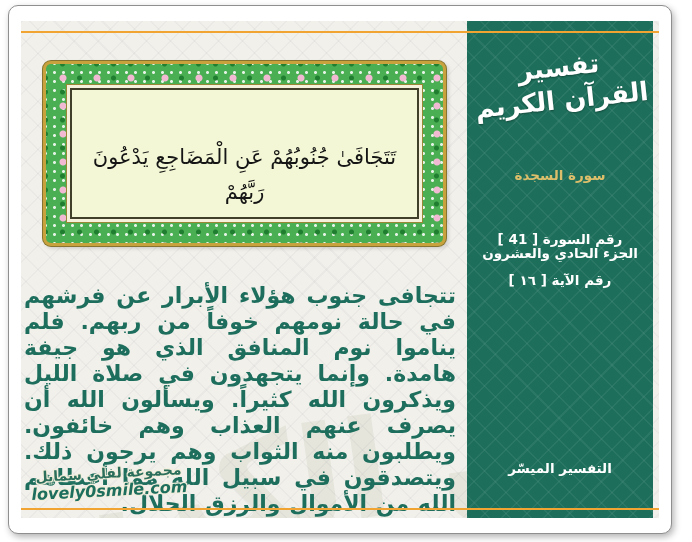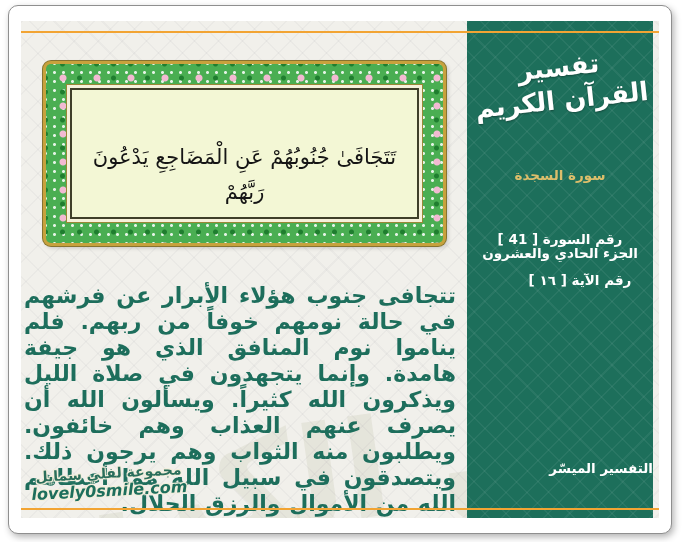--- a/index.html
+++ b/index.html
@@ -73,23 +73,23 @@
               color:#ffffff; font-size:26px; font-weight:bold; line-height:1.25;
               direction:rtl; transform:rotate(-6deg);
               text-shadow:0 1px 2px rgba(0,0,0,0.35); }
 
   .sb-item { position:absolute; left:0; width:100%; text-align:center; direction:rtl;
              color:#ffffff; font-weight:bold; font-size:13.5px; }
   .sb-item.gold { color:#dcbe6b; }
   .sb-item.i0 { top:146px; }
   .sb-item.i1 { top:176px;margin-top:48px; }
   .sb-item.i2 { top:210px; }
-  .sb-item.i3 { top:251px;margin-left:20px; }
+  .sb-item.i3 { top:251px; }
 
-  .sb-footer { position:absolute; left:0; width:100%; top:437px; 
+  .sb-footer { position:absolute; left:0; width:100%; top:437px; text-align:center;
                direction:rtl; color:#ffffff; font-weight:bold; font-size:13.5px;
                line-height:21px; }
 </style>
 </head>
 <body>
 
 <div class="card">
   <div class="content">
 
     <div class="accent-line top"></div>

